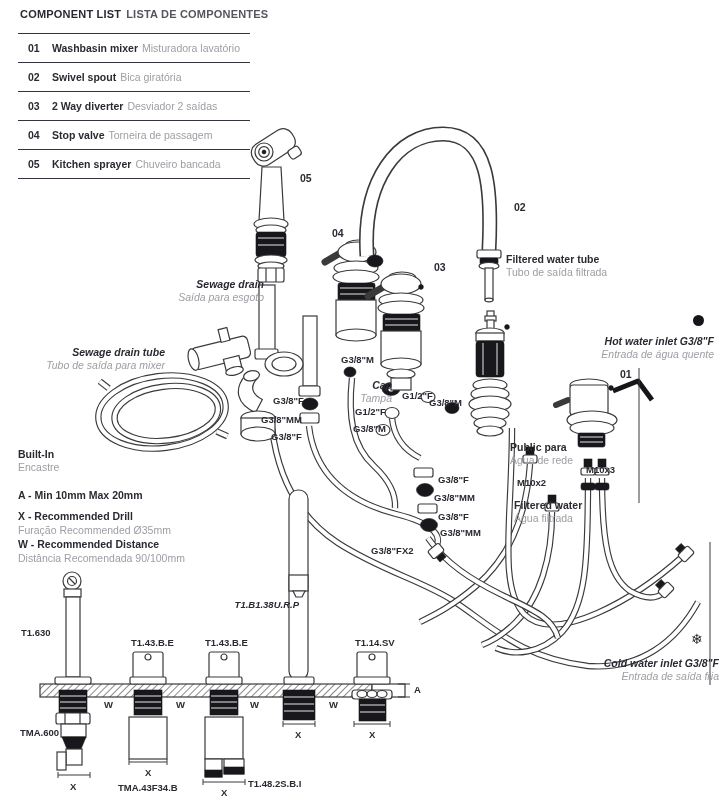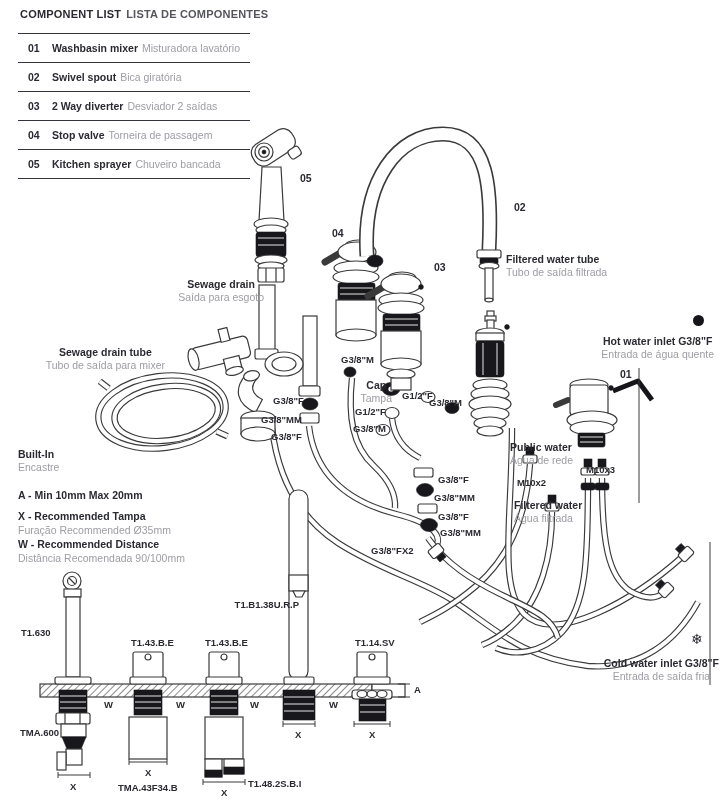--- a/index.html
+++ b/index.html
@@ -3,21 +3,21 @@
 <meta charset="utf-8">
 <style>
   html,body{margin:0;padding:0;background:#fff;}
   .page{position:relative;width:728px;height:800px;background:#fff;overflow:hidden;
         font-family:"Liberation Sans",sans-serif;color:#2a2a32;padding-left:12px;}
   .lbl{position:absolute;white-space:nowrap;line-height:13px;}
   .b{font-weight:bold;color:#2a2a32;}
   .g{color:#9d9da4;font-weight:normal;}
   .s10{font-size:10.5px;}
   .s9{font-size:9.5px;}
-  .ra{text-align:center;}
+  .ra{text-align:right;font-style:italic;}
   .hdr{position:absolute;left:20px;top:8px;font-size:11px;letter-spacing:.2px;}
   .hdr .pt{color:#55555e;font-weight:bold;margin-left:5px;}
   .ctable{position:absolute;left:18px;top:33px;width:232px;border-bottom:1px solid #33333b;}
   .crow{display:flex;align-items:center;height:28px;border-top:1px solid #33333b;
         font-size:10.5px;gap:0;}
   .crow .num{font-weight:bold;width:24px;margin-left:10px;}
   .crow .nm{font-weight:bold;margin-right:4px;}
   .icon-hot{position:absolute;left:693px;top:315px;width:11px;height:11px;border-radius:50%;
             background:#15151a;}
   .icon-cold{position:absolute;left:691px;top:633px;font-size:14px;color:#26262e;}
@@ -389,38 +389,38 @@
   </div>
   <div class="lbl ra s10" style="right:26px;top:335px">
     <div class="b">Hot water inlet G3/8"F</div>
     <div class="g">Entrada de água quente</div>
   </div>
   <div class="lbl ra s10" style="right:21px;top:657px">
     <div class="b">Cold water inlet G3/8"F</div>
     <div class="g">Entrada de saída fria</div>
   </div>
   <div class="lbl s10" style="left:510px;top:441px">
-    <div class="b">Public water</div>
+    <div class="b">Public para</div>
     <div class="g">Água de rede</div>
   </div>
   <div class="lbl s10" style="left:514px;top:499px">
     <div class="b">Filtered water</div>
     <div class="g">Água filtrada</div>
   </div>
   <div class="lbl ra s10" style="right:348px;top:379px">
     <div class="b">Cap</div>
     <div class="g">Tampa</div>
   </div>
   <div class="lbl s10" style="left:18px;top:448px">
     <div class="b">Built-In</div>
     <div class="g">Encastre</div>
   </div>
 
   <div class="lbl b s10" style="left:18px;top:489px">A - Min 10mm Max 20mm</div>
-  <div class="lbl b s10" style="left:18px;top:510px">X - Recommended Tampa</div>
+  <div class="lbl b s10" style="left:18px;top:510px">X - Recommended Drill</div>
   <div class="lbl g s10" style="left:18px;top:524px">Furação Recommended Ø35mm</div>
   <div class="lbl b s10" style="left:18px;top:538px">W - Recommended Distance</div>
   <div class="lbl g s10" style="left:18px;top:552px">Distância Recomendada 90/100mm</div>
 
   <div class="lbl b s9" style="left:341px;top:353px">G3/8"M</div>
   <div class="lbl b s9" style="left:402px;top:389px">G1/2"F</div>
   <div class="lbl b s9" style="left:429px;top:396px">G3/8"M</div>
   <div class="lbl b s9" style="left:355px;top:405px">G1/2"F</div>
   <div class="lbl b s9" style="left:353px;top:422px">G3/8"M</div>
   <div class="lbl b s9" style="left:273px;top:394px">G3/8"F</div>

